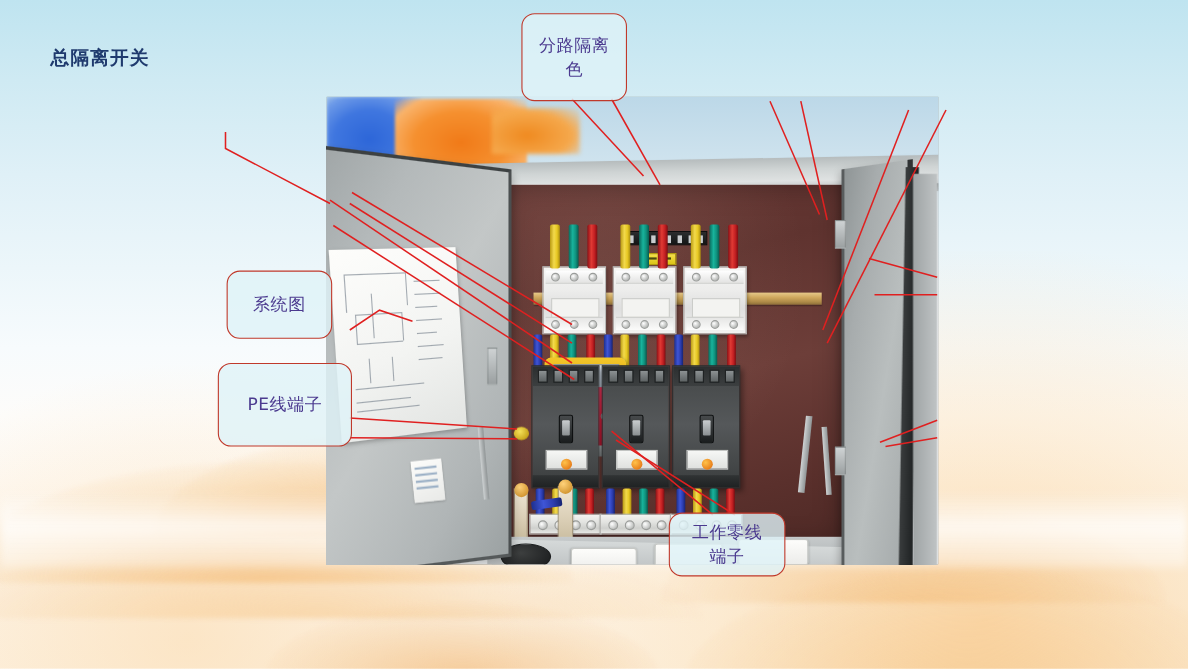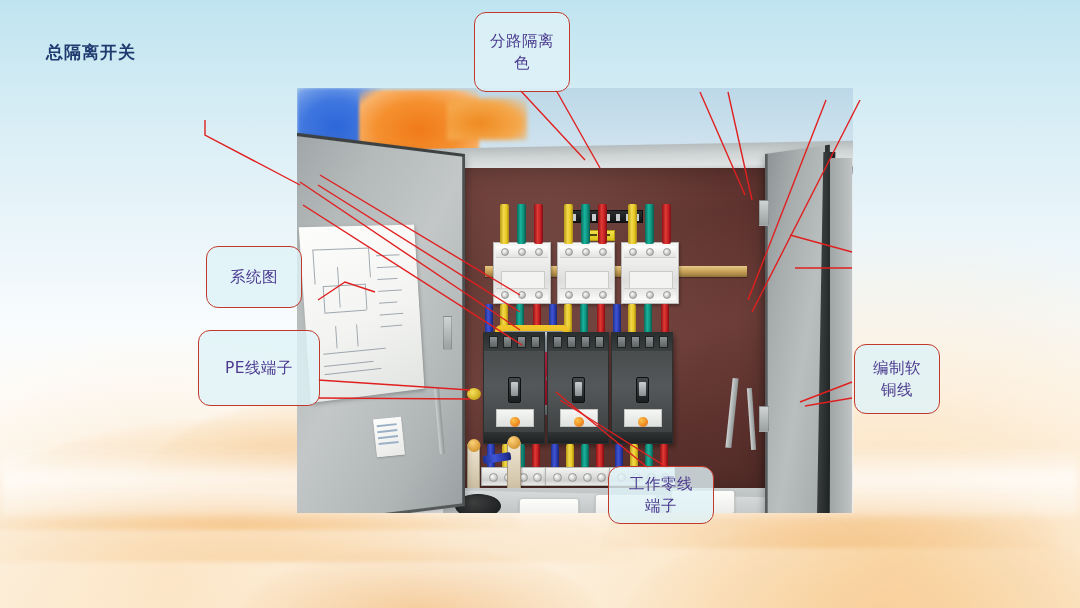--- a/index.html
+++ b/index.html
@@ -593,24 +593,20 @@
 色</span>
   </div>
 
 
 
 
   <div class="callout" style="left:206px; top:246px; width:96px; height:62px;">
     <span class="ctext">系统图</span>
   </div>
 
-  <div class="callout" style="left:854px; top:344px; width:86px; height:70px;">
-    <span class="ctext">编制软
-铜线</span>
-  </div>
 
   <div class="callout" style="left:608px; top:466px; width:106px; height:58px;">
     <span class="ctext">工作零线
 端子</span>
   </div>
 
   <div class="callout" style="left:198px; top:330px; width:122px; height:76px;">
     <span class="ctext">PE线端子</span>
   </div>
 

